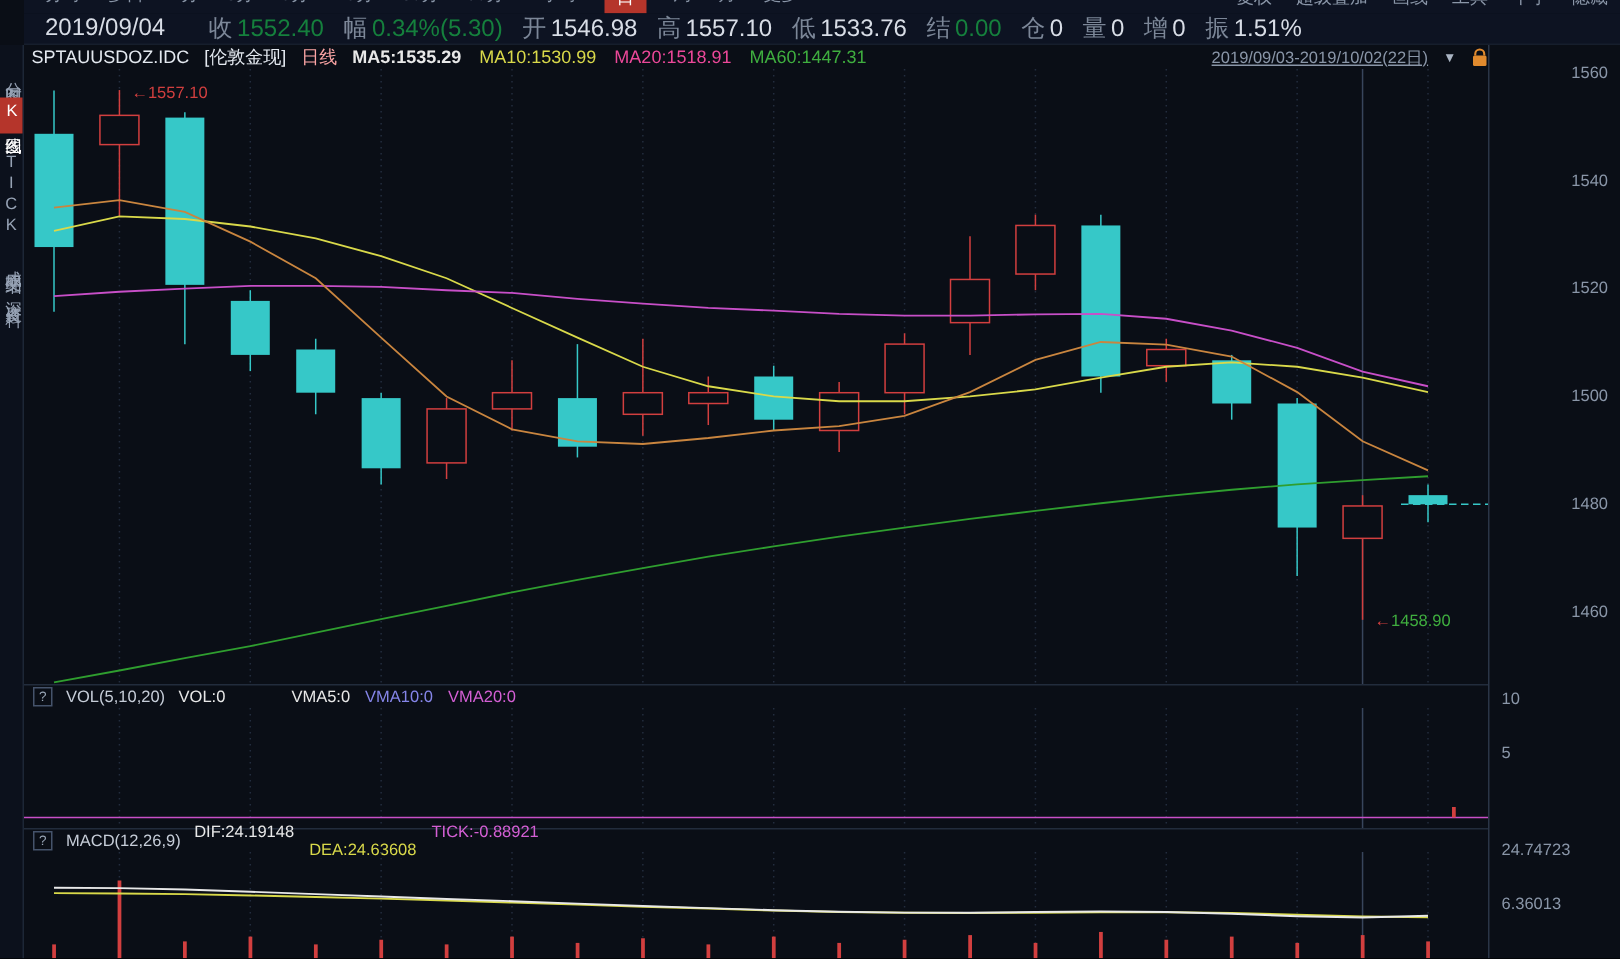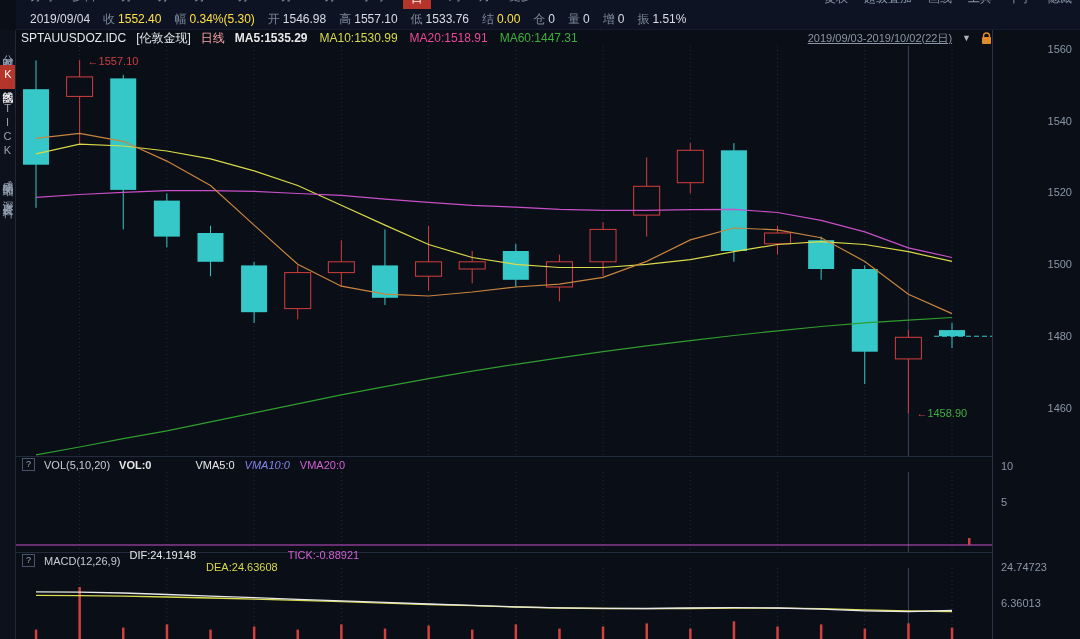--- a/index.html
+++ b/index.html
@@ -11,24 +11,24 @@
   #top-strip{position:absolute;left:16px;top:0;width:1064px;height:9px;overflow:hidden;background:#0d1322}
   .tabs-inner{position:absolute;left:0;top:-13px;width:100%;height:22px;display:flex;
               justify-content:space-between;align-items:center;font-size:12px;color:#8a96a8}
   #tabs-left{display:flex;gap:18px;padding-left:14px;white-space:nowrap}
   #tabs-right{display:flex;gap:16px;padding-right:8px;white-space:nowrap}
   .tab{cursor:pointer}
   .tab.active{background:#b5352b;color:#fff;padding:2px 8px}
 
   
   #info-bar{position:absolute;left:16px;top:9px;width:1064px;height:21px;background:#0d1322;
-            display:flex;align-items:center;gap:13px;padding-left:14px;font-size:12px;
+            display:flex;align-items:center;gap:29px;padding-left:14px;font-size:16px;
             border-bottom:1px solid #161e2c;white-space:nowrap}
   .field .lbl{color:#7c8798;margin-right:3px}
-  .val.red{color:#fde047}
+  .val.red{color:#15803d}
   .val.white{color:#d8dde6}
   #quote-date{color:#d8dde6}
 
   
   #sidebar{position:absolute;left:0;top:30px;width:16px;height:609px;background:#0c111c;
            border-right:1px solid #1d2736;display:flex;flex-direction:column;align-items:center;
            padding-top:16px;gap:13px}
   .side-item{writing-mode:vertical-rl;text-orientation:upright;font-size:11px;letter-spacing:2px;
              color:#97a3b5;cursor:pointer}
   .side-item.active{background:#b5352b;color:#fff;padding:3px 0}
@@ -201,23 +201,23 @@
       <line x1="918" y1="290.23684210526335" x2="976" y2="290.23684210526335" stroke="#36c8c8" stroke-dasharray="5,3"></line>
       <polygon points="976,287.23684210526335 982,290.23684210526335 976,293.23684210526335" fill="#36c8c8"></polygon>
       <text x="71.61904761904762" y="19.026315789474012" fill="#d23f3f" font-size="11" font-family="Liberation Sans,sans-serif">←1557.10</text>
       <text x="900.3809523809524" y="371.2017543859646" font-size="11" font-family="Liberation Sans,sans-serif"><tspan fill="#d23f3f">←</tspan><tspan fill="#3fae3f">1458.90</tspan></text>
     </svg>
 
   <div id="vol-header">
     <span class="help">?</span>
     <span>VOL(5,10,20)</span>
     <span id="vol-items" style="display:flex;gap:10px">
-        <span style="color: rgb(232, 232, 232); font-weight: bold;">VOL:0</span>
+        <span style="color: rgb(232, 232, 232);">VOL:0</span>
         <span style="color: rgb(232, 232, 232); margin-left: 34px;">VMA5:0</span>
-        <span style="color: rgb(133, 133, 232); font-style: italic;">VMA10:0</span>
+        <span style="color: rgb(133, 133, 232);">VMA10:0</span>
         <span style="color: rgb(212, 95, 212);">VMA20:0</span>
       </span>
   </div>
   <svg id="pane-vol" class="pane" width="976" height="80" viewBox="0 0 976 80">
       <line x1="63.61904761904762" y1="0" x2="63.61904761904762" y2="80" stroke="#232d3e" stroke-dasharray="1,3"></line>
       <line x1="150.85714285714286" y1="0" x2="150.85714285714286" y2="80" stroke="#232d3e" stroke-dasharray="1,3"></line>
       <line x1="238.0952380952381" y1="0" x2="238.0952380952381" y2="80" stroke="#232d3e" stroke-dasharray="1,3"></line>
       <line x1="325.33333333333337" y1="0" x2="325.33333333333337" y2="80" stroke="#232d3e" stroke-dasharray="1,3"></line>
       <line x1="412.57142857142856" y1="0" x2="412.57142857142856" y2="80" stroke="#232d3e" stroke-dasharray="1,3"></line>
       <line x1="499.80952380952385" y1="0" x2="499.80952380952385" y2="80" stroke="#232d3e" stroke-dasharray="1,3"></line>

